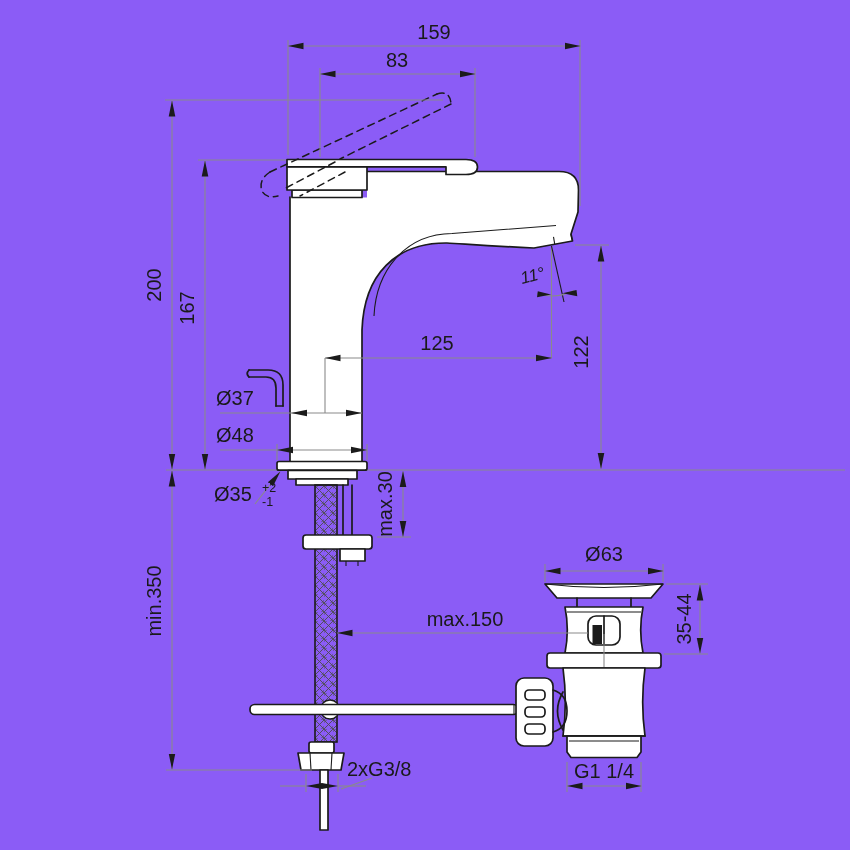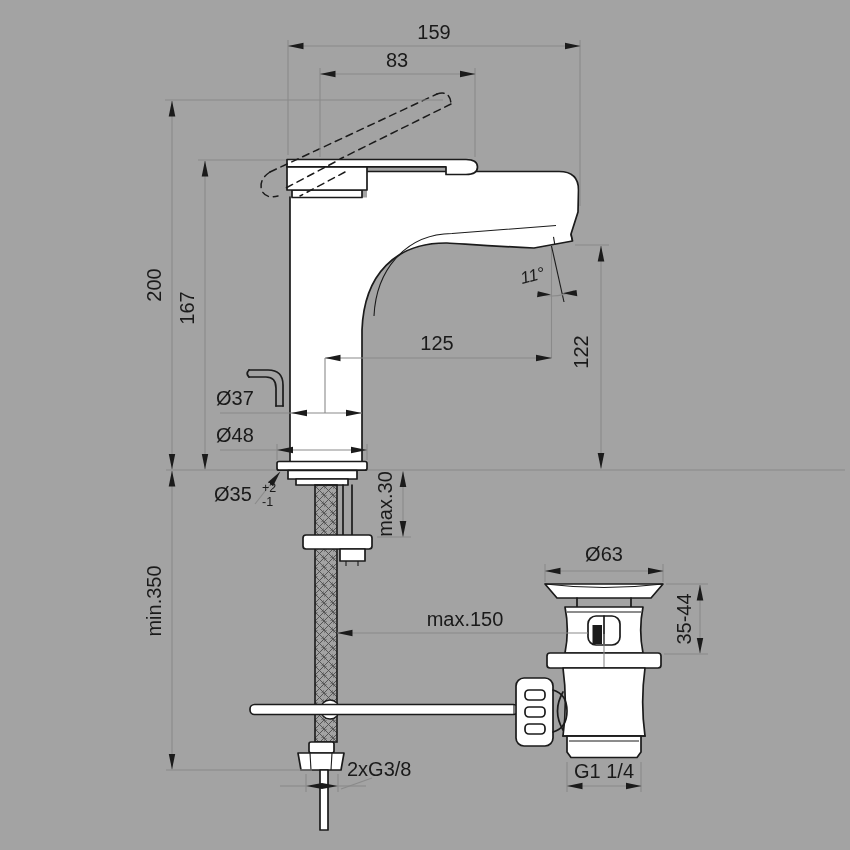--- a/index.html
+++ b/index.html
@@ -1,16 +1,16 @@
 <!DOCTYPE html>
 <html><head>
 <meta charset="utf-8">
 <style>
   html,body{margin:0;padding:0;background:#ffffff;}
-  .stage{width:850px;height:850px;background:#a3a3a3;position:relative;font-family:"Liberation Sans",sans-serif;}
+  .stage{width:850px;height:850px;background:#8b5cf6;position:relative;font-family:"Liberation Sans",sans-serif;}
   svg{display:block;}
   .part{fill:#ffffff;stroke:#1b1b1b;stroke-width:1.7;stroke-linejoin:round;}
   .partln{fill:none;stroke:#1b1b1b;stroke-width:1.7;stroke-linejoin:round;stroke-linecap:round;}
   .thin{fill:none;stroke:#1b1b1b;stroke-width:1.1;}
   .dash{fill:none;stroke:#1b1b1b;stroke-width:1.5;stroke-dasharray:7 5;stroke-linecap:round;}
   .dim{fill:none;stroke:#8a8a8a;stroke-width:1.1;}
   .arr{fill:#1b1b1b;stroke:none;}
   text{fill:#1a1a1a;font-family:"Liberation Sans",sans-serif;font-size:20px;}
   .mid{text-anchor:middle;}
   .tol{font-size:12.5px;}

